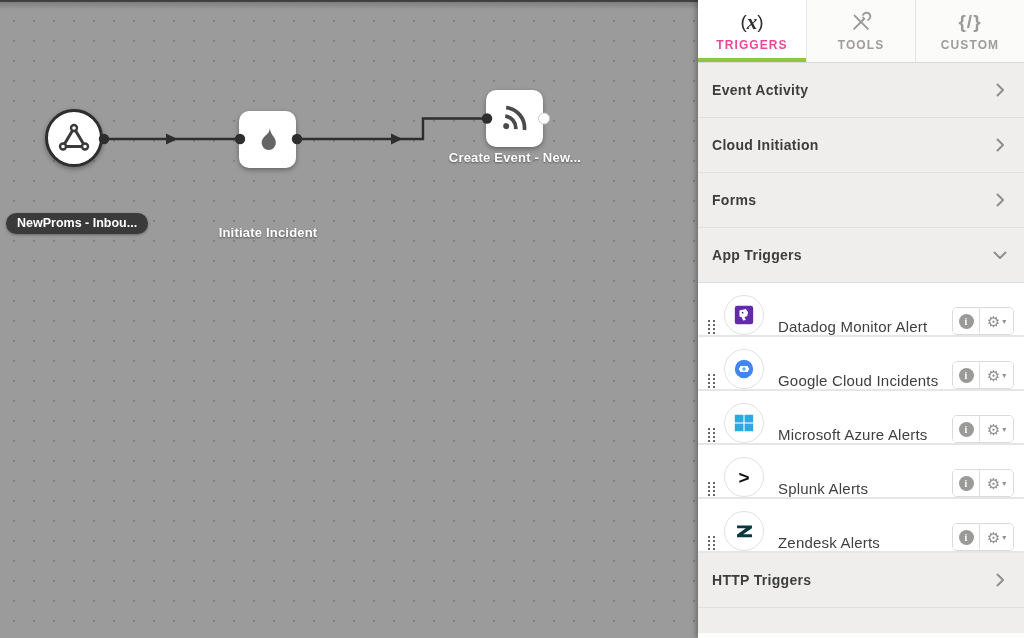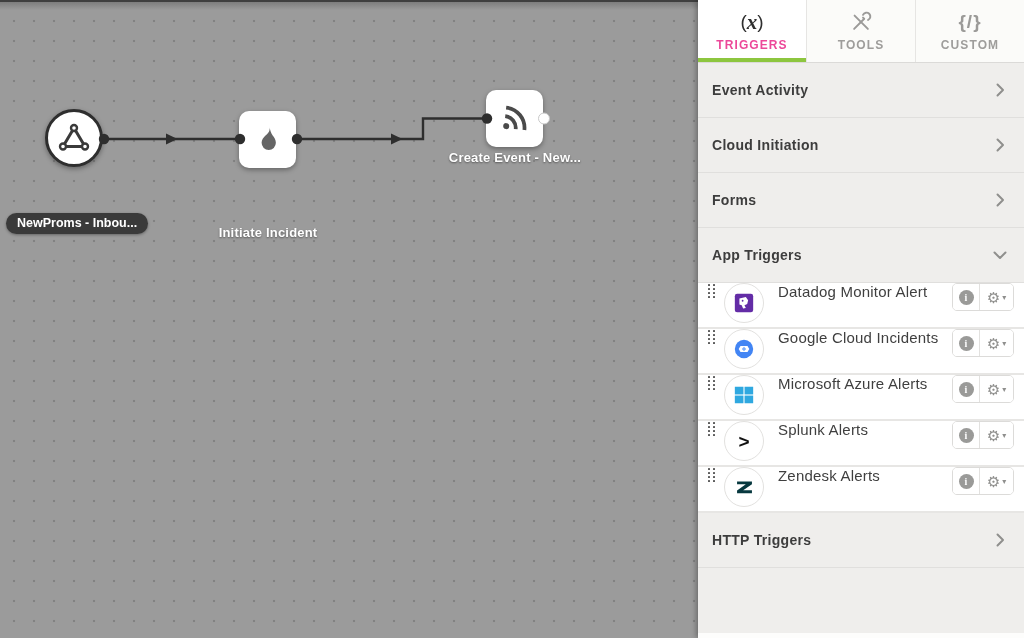--- a/index.html
+++ b/index.html
@@ -64,22 +64,22 @@
     font-weight:400; font-size:19px; }
   .glyph-braces { font-size:17px; font-weight:700; letter-spacing:1px; }
 
   .sec { height:55px; background:#efeeec; border-bottom:1px solid #e0dfdd;
     display:flex; align-items:center; justify-content:space-between;
     padding:0 16px 0 14px; cursor:pointer; }
   .sec-label { font-size:14px; font-weight:700; color:#3d3d3d; letter-spacing:.3px; }
   .chev { width:16px; height:16px; stroke:#8f8f8d; stroke-width:2;
     fill:none; stroke-linecap:round; stroke-linejoin:round; }
 
-  .row { height:46px; background:#fff; border-bottom:2px solid #e7e6e4;
-    display:flex; align-items:flex-start; padding:0 10px 0 8px; }
+  .row { height:54px; background:#fff; border-bottom:2px solid #e7e6e4;
+    display:flex; align-items:flex-end; padding:0 10px 0 8px; }
   .handle { width:12px; height:16px; margin-right:6px; position:relative;
     cursor:grab; flex:0 0 auto; }
   .handle i { position:absolute; left:2px; top:1px; width:2px; height:2px;
     background:#5a5a5a; border-radius:.5px;
     box-shadow:5px 0 #5a5a5a, 0 4px #5a5a5a, 5px 4px #5a5a5a,
                0 8px #5a5a5a, 5px 8px #5a5a5a, 0 12px #5a5a5a, 5px 12px #5a5a5a; }
   .brand { width:40px; height:40px; border-radius:50%; background:#fff;
     border:1px solid #e2e1df; display:flex; align-items:center;
     justify-content:center; margin-right:14px; flex:0 0 auto; }
   .row-label { font-size:15px; color:#3f3f3f; letter-spacing:.2px; flex:1 1 auto;

